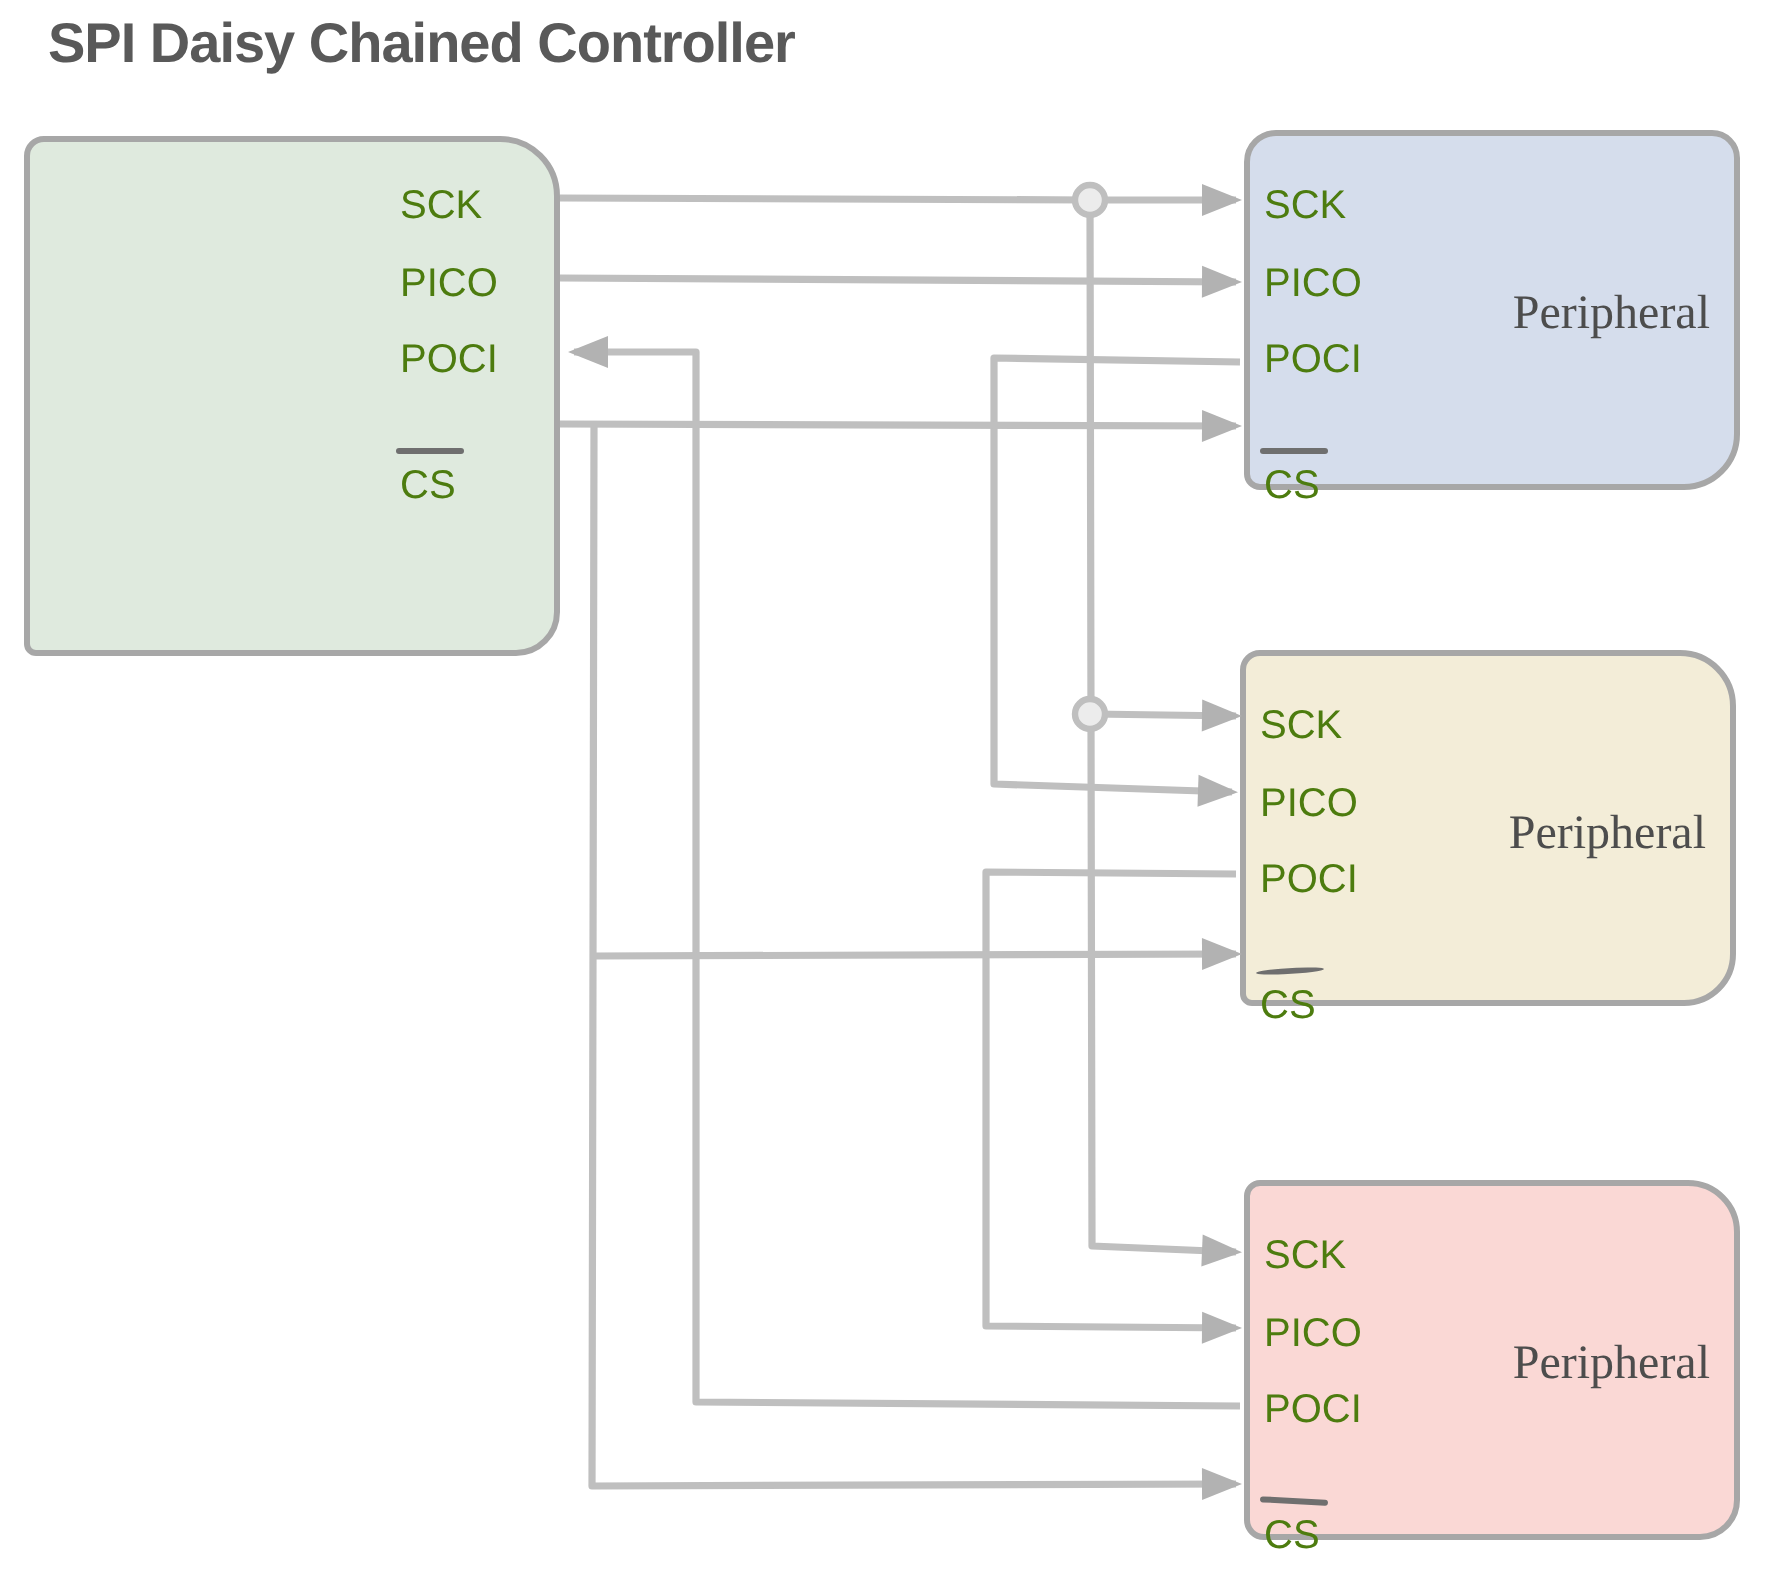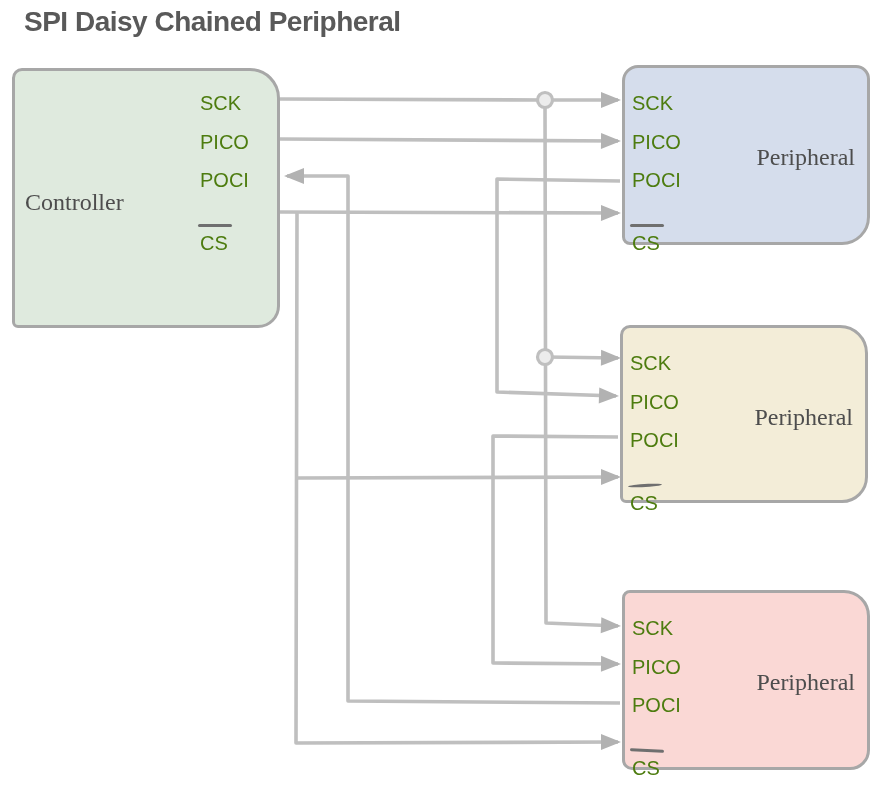--- a/index.html
+++ b/index.html
@@ -53,24 +53,23 @@
     font-size:24px;color:#4d4d4d;white-space:nowrap;font-family:Liberation Serif, serif;
   }
   .name-ctrl{left:10px;top:118px;}
   .name-periph{right:12px;top:76px;}
 </style>
 </head>
 <body>
 
 <div class="canvas">
 
-  <h1 class="title" style="color: rgb(89, 89, 89);">SPI Daisy Chained Peripheral</h1>
+  <h1 class="title" style="color: rgb(89, 89, 89);">SPI Daisy Chained Controller</h1>
 
   <div class="box box-ctrl" style="background-color: rgb(223, 234, 222); border-color: rgb(167, 167, 167);">
-    <div class="box-name name-ctrl">Controller</div>
     <div class="pins pins-ctrl">
       <div class="pin"><span>SCK</span></div>
       <div class="pin"><span>PICO</span></div>
       <div class="pin"><span>POCI</span></div>
       <div class="pin"><span class="ovl">CS</span></div>
     </div>
   </div>
 
   <div class="box box-p1" style="background-color: rgb(213, 221, 236); border-color: rgb(167, 167, 167);">
     <div class="pins pins-periph">

